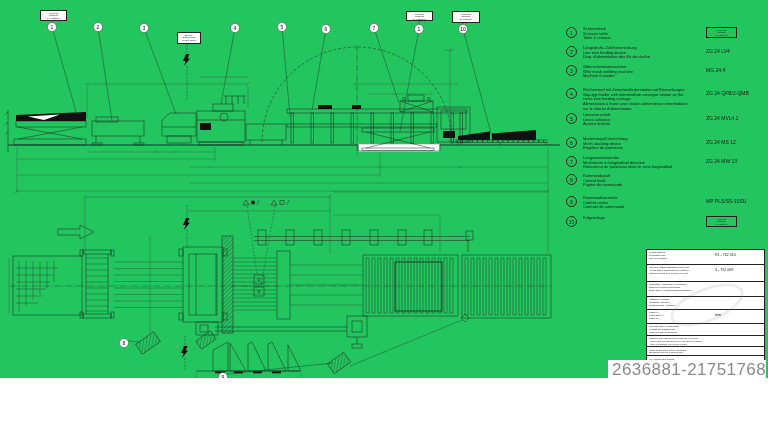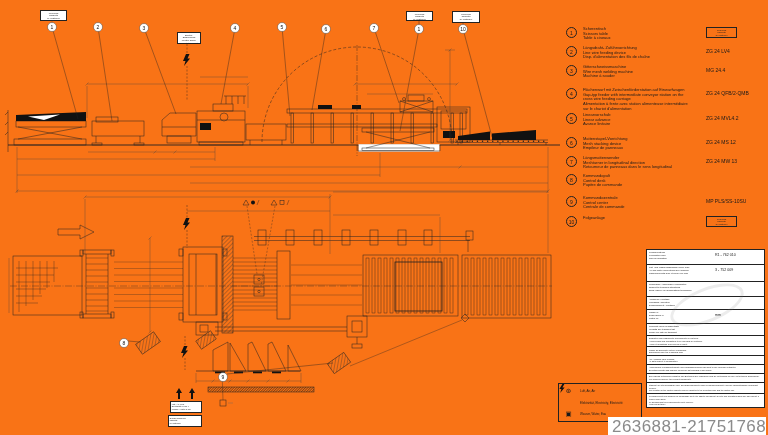--- a/index.html
+++ b/index.html
@@ -1,16 +1,16 @@
 <!DOCTYPE html>
 <html><head>
 <meta charset="utf-8">
 <style>
   html,body{margin:0;padding:0;background:#fff;}
-  .sheet{position:relative;width:768px;height:435px;background:#f97316;overflow:hidden;
+  .sheet{position:relative;width:768px;height:378px;background:#22c55e;overflow:hidden;
          font-family:"Liberation Sans",sans-serif;color:#1a1a1a;}
   svg{position:absolute;left:0;top:0;}
   .stamp{position:absolute;border:0.8px solid #222;background:#fff;font-size:2.3px;line-height:1.2;
          text-align:center;white-space:pre-line;padding:0.6px 1px;box-sizing:border-box;}
   .legend{position:absolute;left:566px;top:20px;width:200px;height:225px;}
   .legend-item{position:absolute;left:0;display:flex;gap:6px;width:198px;}
   .lnum{width:9px;height:9px;border:0.7px solid #222;border-radius:50%;flex:none;
         display:flex;align-items:center;justify-content:center;font-size:5px;}
   .ltext{width:108px;font-size:4px;line-height:1.18;white-space:pre-line;}
   .ltype{position:absolute;left:140px;top:2px;font-size:5px;white-space:nowrap;}

